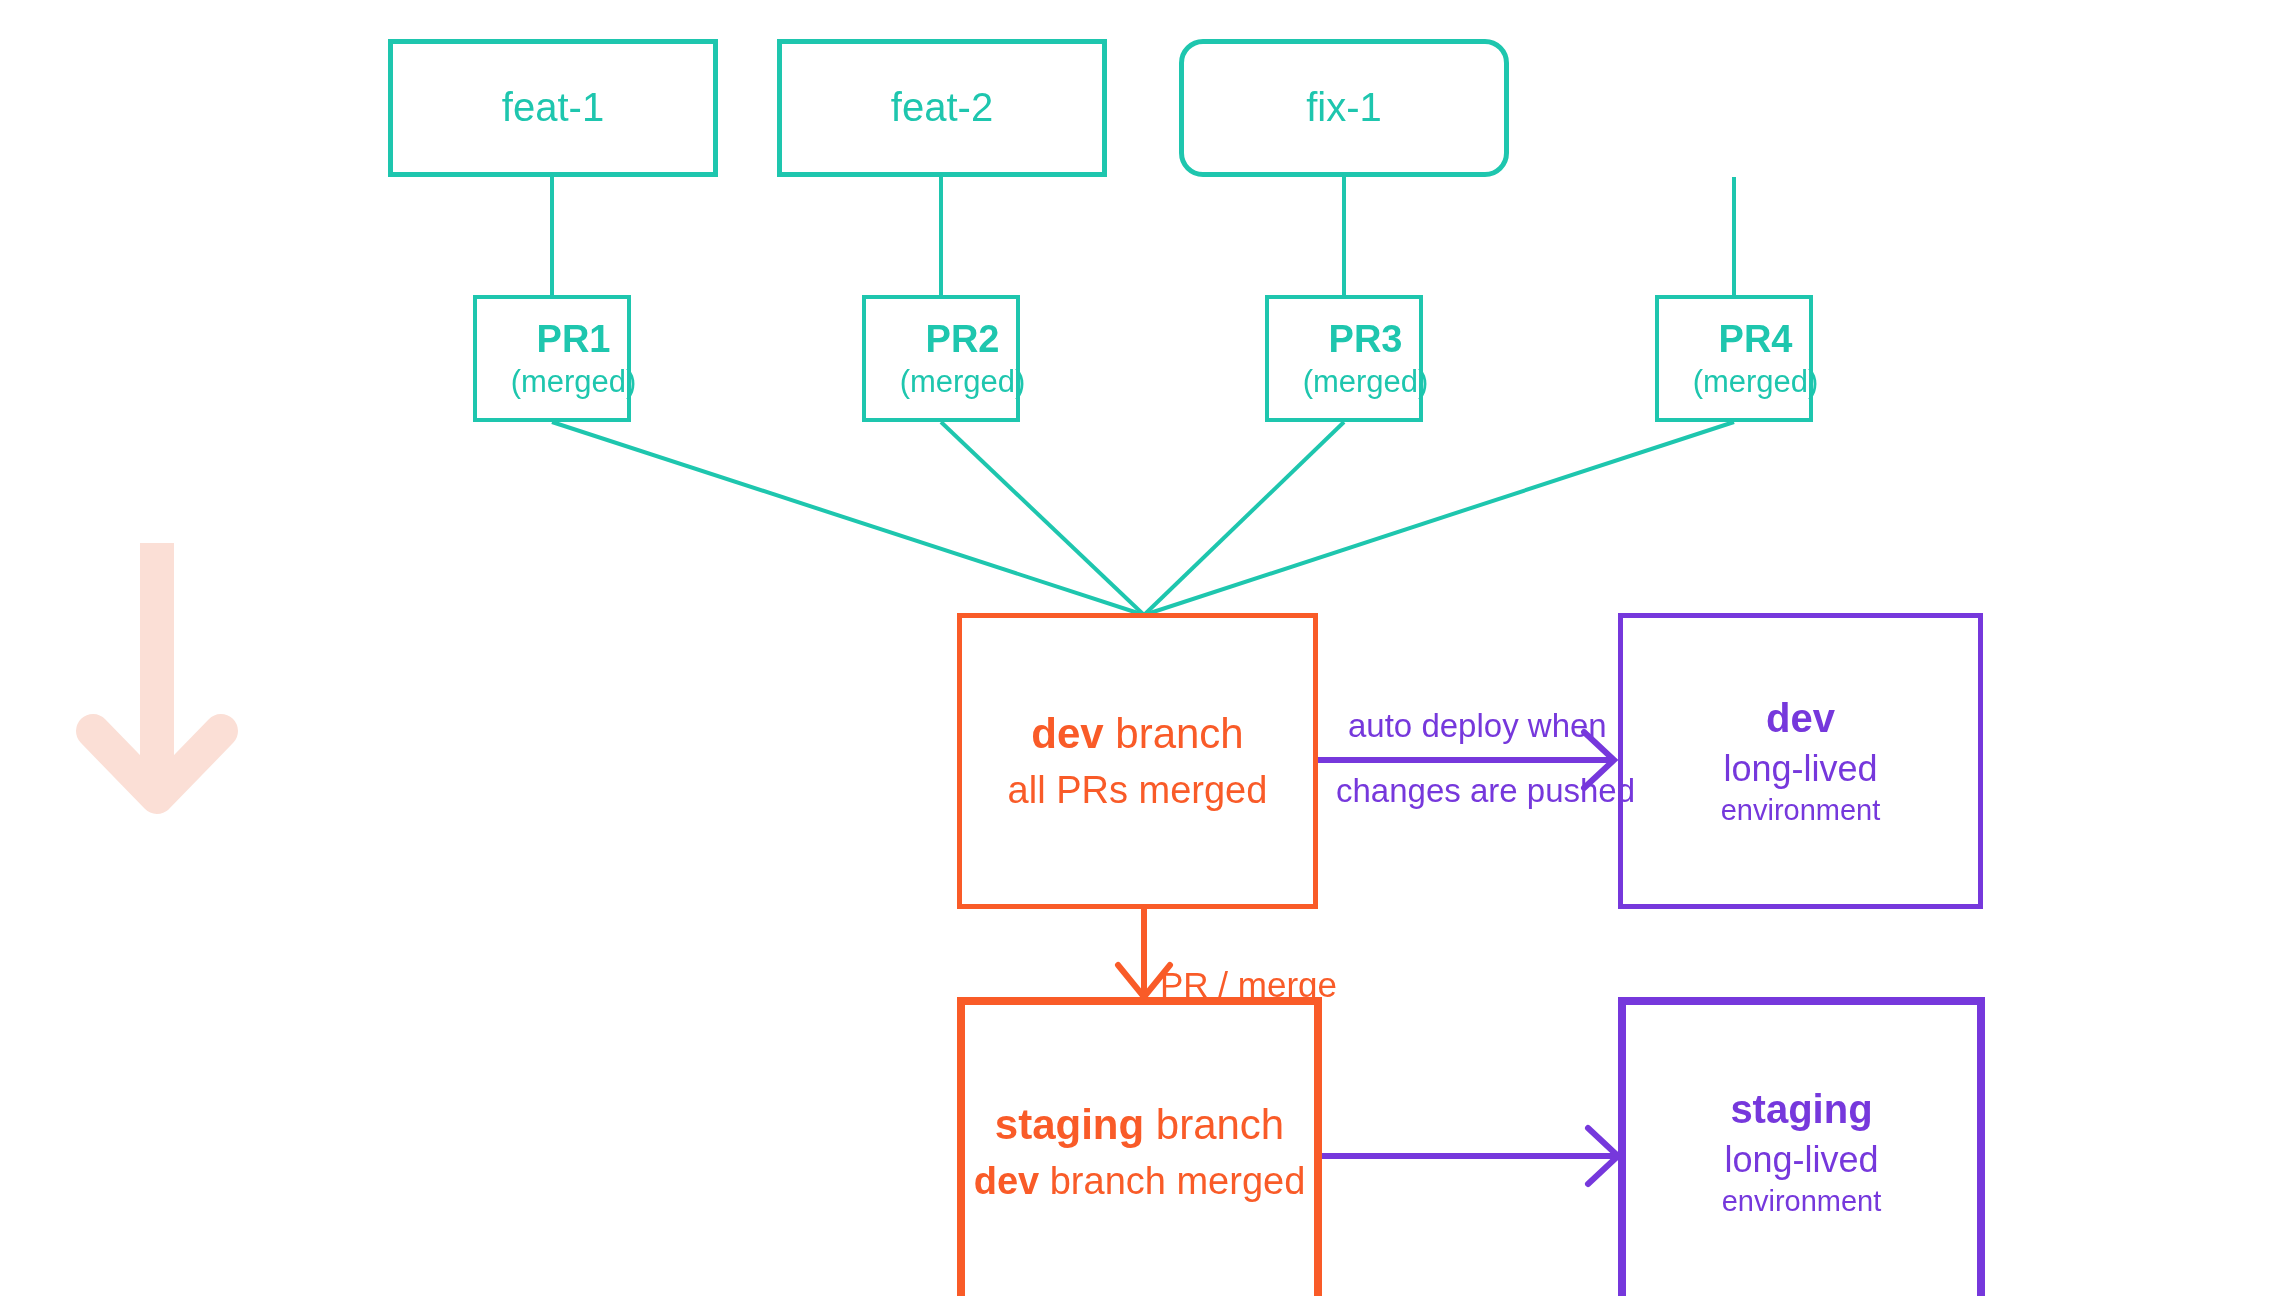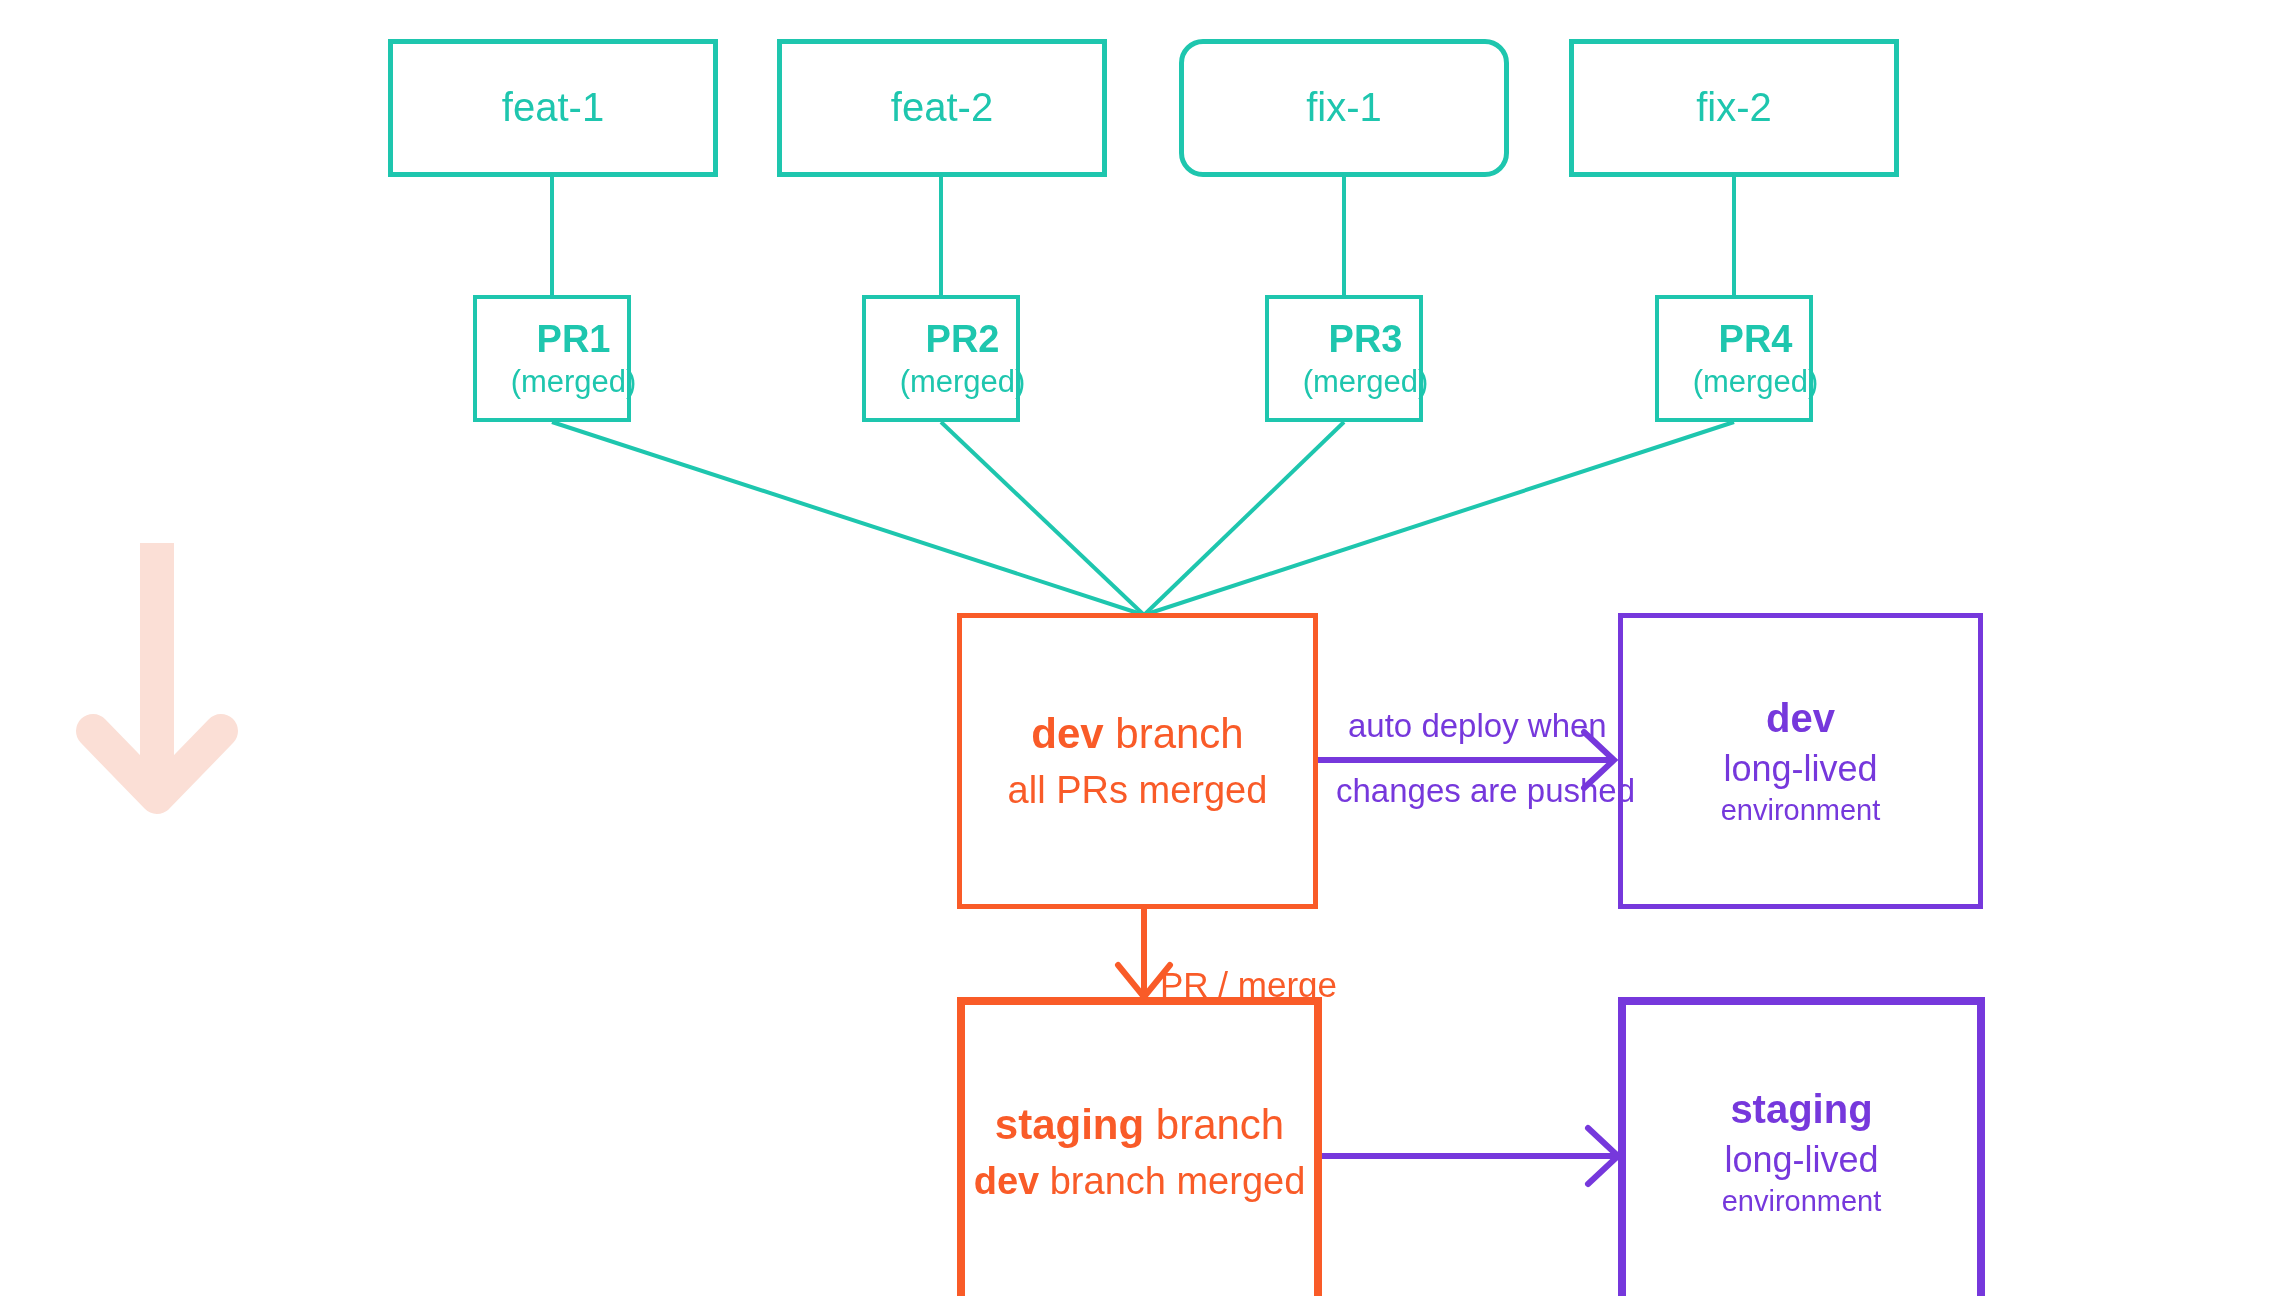--- a/index.html
+++ b/index.html
@@ -128,23 +128,20 @@
   </div>
 
   <div class="node teal-box" style="left:777px; top:14px; width:330px; height:138px;">
     <span class="l1">feat-2</span>
   </div>
 
   <div class="node teal-box" style="left:1179px; top:14px; width:330px; height:138px;border-radius:24px;">
     <span class="l1">fix-1</span>
   </div>
 
-  <div class="node teal-box" style="left:1569px; top:14px; width:330px; height:138px;">
-    <span class="l1">fix-2</span>
-  </div>
 
   <div class="node pr-box" style="left:473px; top:270px; width:158px; height:127px;">
     <span class="l1">PR1</span>
     <span class="l2">(merged)</span>
   </div>
 
   <div class="node pr-box" style="left:862px; top:270px; width:158px; height:127px;text-align:right;">
     <span class="l1">PR2</span>
     <span class="l2">(merged)</span>
   </div>

